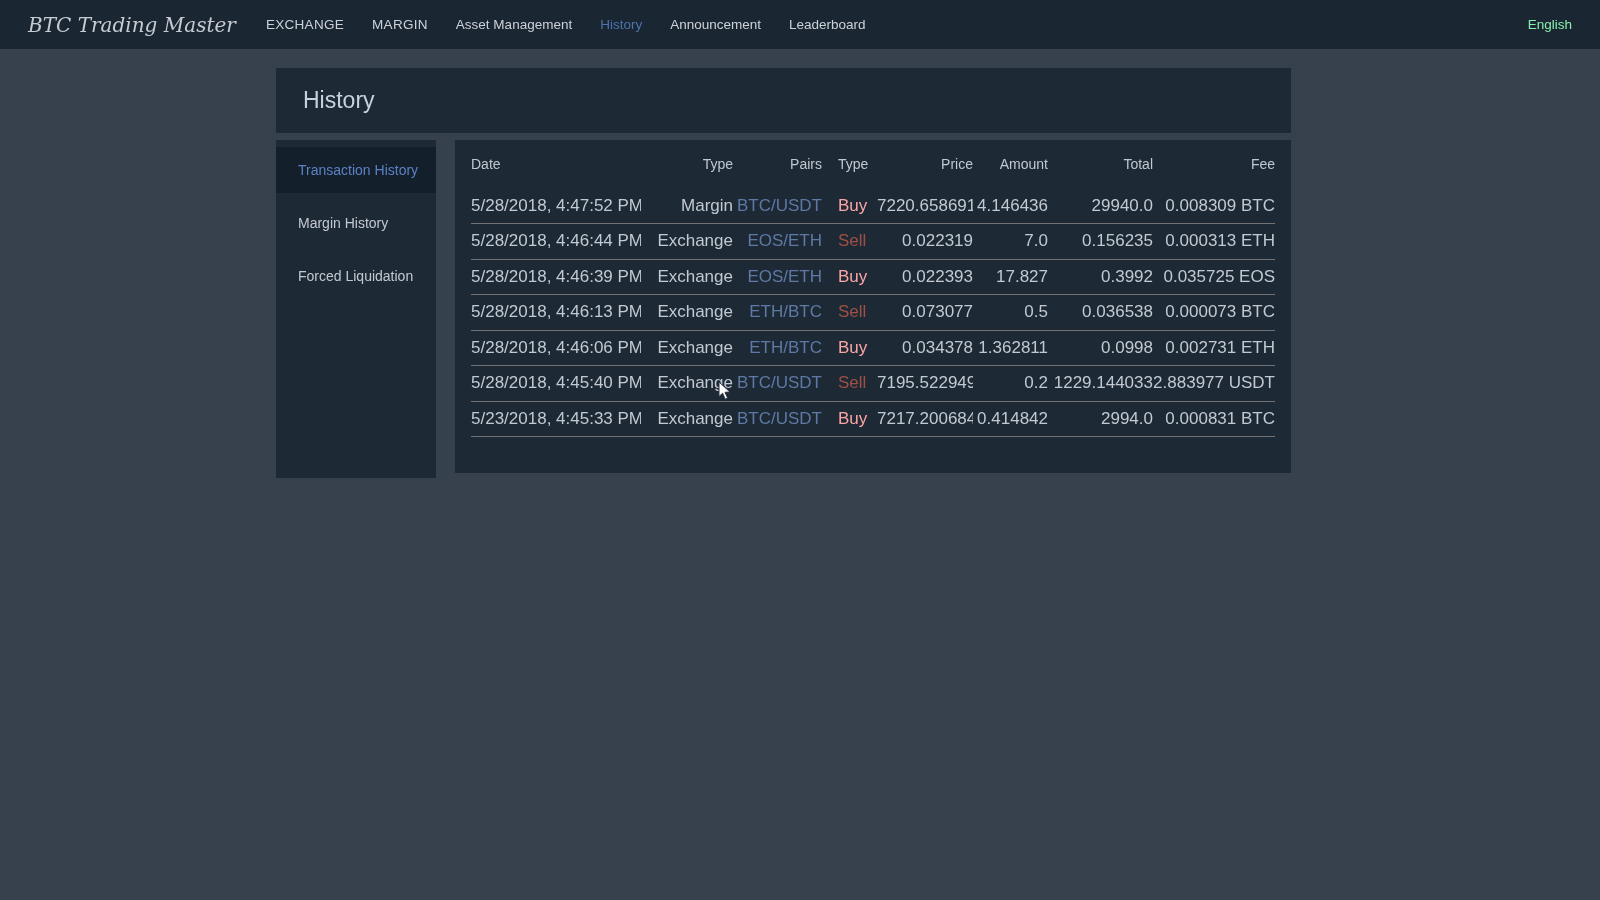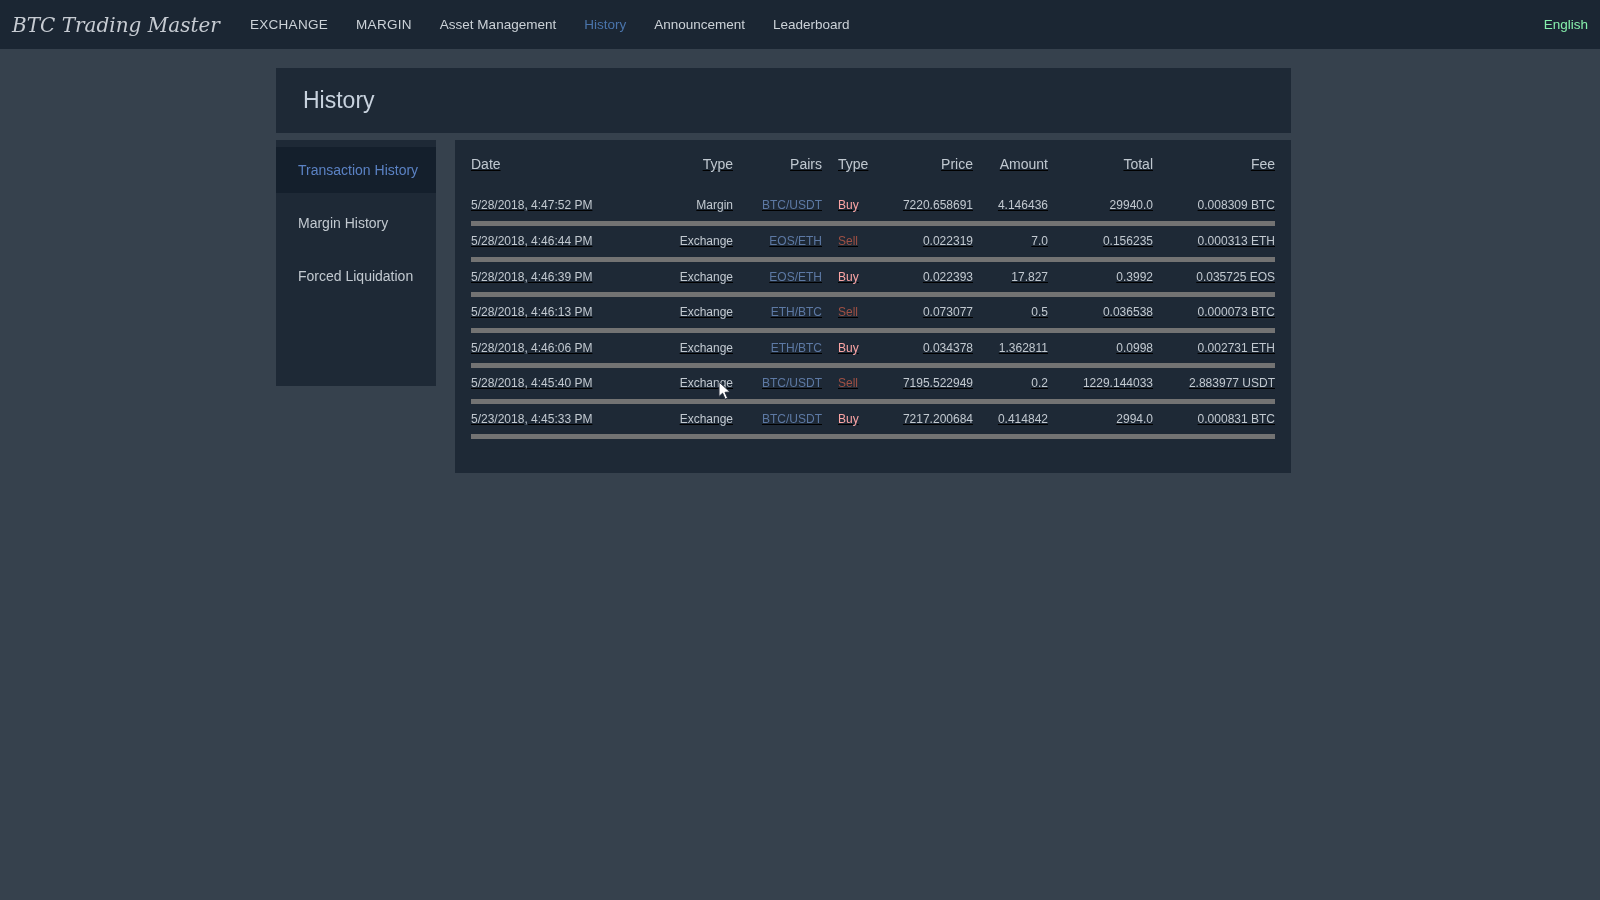--- a/index.html
+++ b/index.html
@@ -10,21 +10,21 @@
     overflow: hidden;
     position: relative;
   }
 
   
   .navbar {
     position: absolute; left: 0; top: 0;
     width: 1600px; height: 49px;
     background: #1b2633;
     display: flex; align-items: center;
-    padding: 0 12px;
+    padding: 0 28px;
   }
   .brand {
     font-family: "DejaVu Serif", serif;
     font-style: italic;
     font-size: 20px;
     color: #c6cbd2;
     margin-right: 16px;
     white-space: nowrap;
     cursor: pointer;
   }
@@ -54,21 +54,21 @@
     padding-left: 27px;
   }
   .page-title {
     font-size: 23px;
     color: #c8d2de;
     font-weight: 400;
   }
 
   .sidebar {
     position: absolute; left: 276px; top: 140px;
-    width: 160px; height: 246px;
+    width: 160px; height: 338px;
     background: #1e2936;
     padding-top: 7px;
   }
   .side-item {
     height: 46px;
     margin-bottom: 7px;
     display: flex; align-items: center;
     padding-left: 22px;
     font-size: 14px;
     color: #c2c9d0;
@@ -83,45 +83,44 @@
   .table-panel {
     position: absolute; left: 455px; top: 140px;
     width: 836px; height: 333px;
     background: #1e2936;
     padding: 0 16px;
   }
   table {
     width: 100%;
     border-collapse: collapse;
     table-layout: fixed;
-    text-decoration: underline;
   }
   col.c-date   { width: 170px; }
   col.c-type   { width: 92px;  }
   col.c-pairs  { width: 89px;  }
   col.c-side   { width: 55px;  }
   col.c-price  { width: 96px;  }
   col.c-amount { width: 75px;  }
   col.c-total  { width: 105px; }
   col.c-fee    { width: 122px; }
 
   th {
     height: 48px;
     font-weight: 400;
     font-size: 14px;
     color: #c0c8d0;
     vertical-align: middle;
     white-space: nowrap;
   }
   td {
     height: 35.5px;
-    font-size: 12px;
+    font-size: 17px;
     color: #c2c9d0;
     vertical-align: middle;
-    border-bottom: 5px solid #737373;
+    border-bottom: 1px solid #737373;
     white-space: nowrap;
     overflow: hidden;
   }
   th.al, td.al { text-align: left; }
   th.ar, td.ar { text-align: right; }
   td.c-side-cell, th.c-side-head { padding-left: 16px; text-align: left; }
   td.pairs { color: #5d79a4; cursor: pointer; }
   td.side.buy  { color: #fca5a5; }
   td.side.sell { color: #9f5044; }
 

